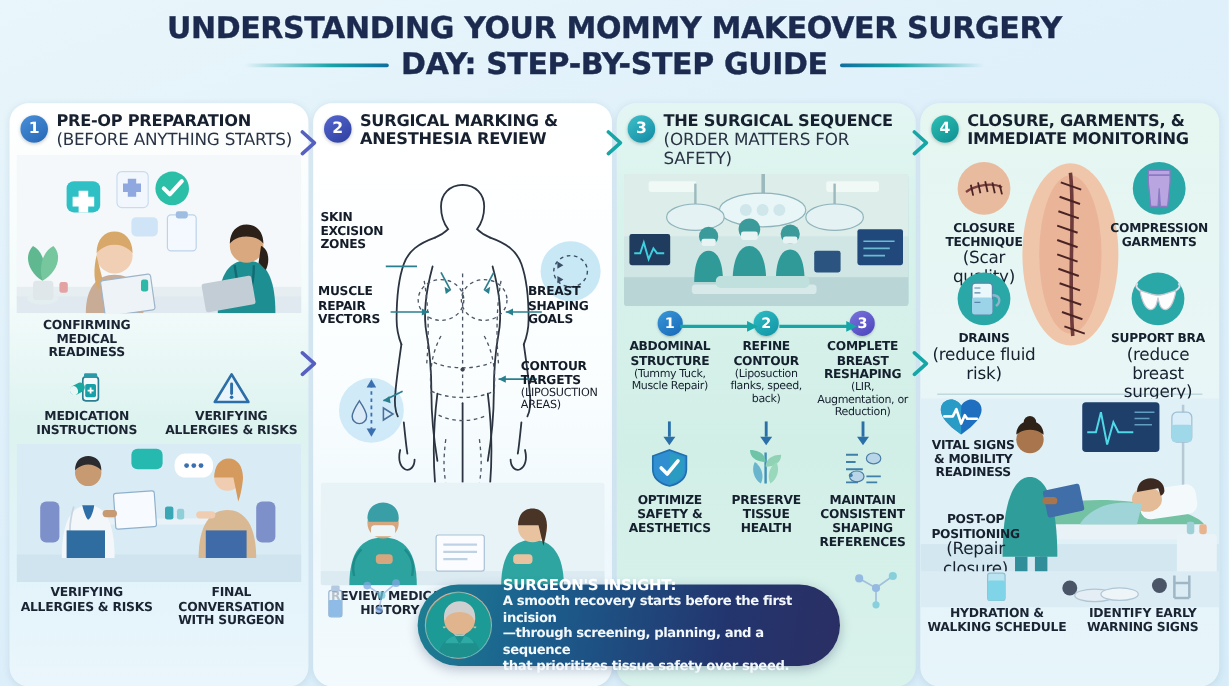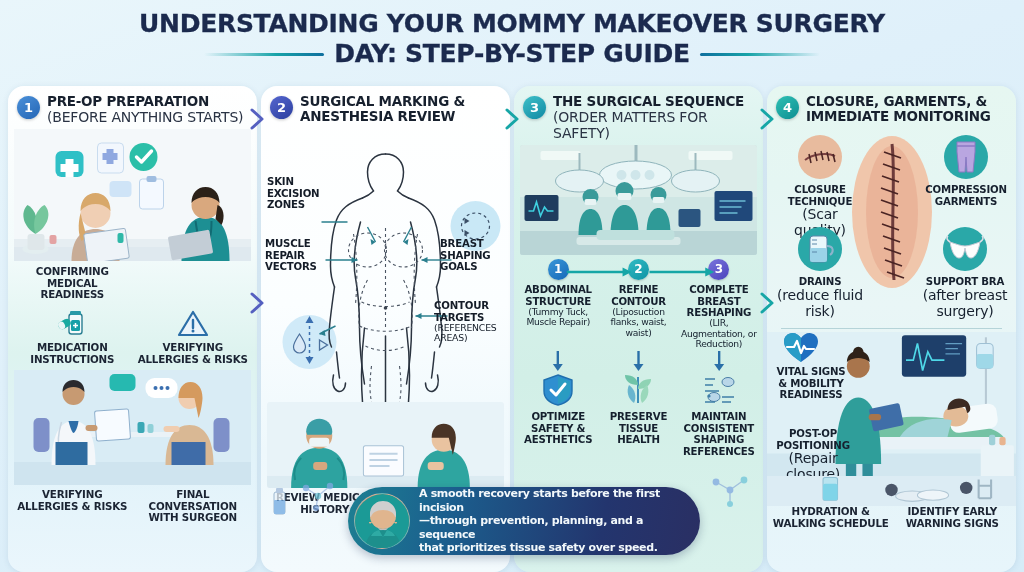--- a/index.html
+++ b/index.html
@@ -461,21 +461,21 @@
         </g>
         <path d="M203 88 l5 3 -5 3z" fill="#3b4f66"></path>
         <path d="M203 100 l5 3 -5 3z" fill="#3b4f66"></path>
       </svg>
 
       <div class="lbl" style="left:6px; top:46px; width:62px;">SKIN EXCISION ZONES</div>
       <div class="lbl" style="right:4px; top:108px; width:66px;">BREAST SHAPING GOALS</div>
       <div class="lbl" style="left:4px; top:108px; width:64px;">MUSCLE REPAIR VECTORS</div>
       <div class="lbl" style="right:2px; top:170px; width:74px;">
         <span>CONTOUR TARGETS</span>
-        <span class="note">(REFERENCES AREAS)</span>
+        <span class="note">(LIPOSUCTION AREAS)</span>
       </div>
     </div>
 
     <div style="height:86px;margin:0 6px;border-radius:3px;overflow:hidden;position:relative;">
       <svg width="100%" height="100%" viewBox="0 0 236 86" preserveAspectRatio="xMidYMax slice">
         <rect width="236" height="86" fill="#e8f3f8"></rect>
         <rect x="0" y="74" width="236" height="12" fill="#dcebf2"></rect>
 
         <g>
             <path d="M24 86c0-28 10-40 28-40s28 12 28 40z" fill="#2da3a0"></path>
@@ -585,21 +585,21 @@
       </svg>
     </div>
 
     <div class="seq-row" style="margin-top:1px;">
       <div class="seq-cap">
         <span>ABDOMINAL STRUCTURE</span>
         <span class="note">(Tummy Tuck, Muscle Repair)</span>
       </div>
       <div class="seq-cap">
         <span>REFINE CONTOUR</span>
-        <span class="note">(Liposuction flanks, waist, waist)</span>
+        <span class="note">(Liposuction flanks, speed, back)</span>
       </div>
       <div class="seq-cap">
         <span>COMPLETE BREAST RESHAPING</span>
         <span class="note">(LIR, Augmentation, or Reduction)</span>
       </div>
     </div>
 
     <svg width="100%" height="22" viewBox="0 0 250 22" preserveAspectRatio="none" style="display:block;margin-top:2px;">
       <g stroke="#2a6fa8" stroke-width="2.4" fill="none">
         <path d="M44 0 V13"></path>
@@ -724,21 +724,21 @@
       </div>
 
       <div style="position:absolute;right:4px;top:98px;text-align:center;width:94px;">
         <svg width="46" height="46" viewBox="0 0 46 46">
           <circle cx="23" cy="23" r="22" fill="#2aa8a8"></circle>
           <path d="M8 16 C10 28 14 32 17 32 C21 32 22 27 23 22 C24 27 25 32 29 32 C32 32 36 28 38 16 C32 18 27 20 23 20 C19 20 14 18 8 16Z" fill="#fdfdfd" stroke="#c9c9d4"></path>
           <path d="M8 16 C5 14 4 12 6 10M38 16 C41 14 42 12 40 10" stroke="#dedee8" stroke-width="1.6" fill="none"></path>
         </svg>
         <div class="p4-cap" style="position:static;">
           <span>SUPPORT BRA</span>
-          <span class="note">(after breast surgery)</span>
+          <span class="note">(reduce breast surgery)</span>
         </div>
       </div>
     </div>
 
     <div class="divider-line"></div>
 
     <div style="position:relative;height:160px;margin-top:3px;">
       <svg width="100%" height="160" viewBox="0 0 240 160" preserveAspectRatio="xMidYMid slice" style="position:absolute;inset:0;">
         <rect width="240" height="160" fill="#dff0f6"></rect>
         <rect x="0" y="120" width="240" height="40" fill="#d2e7f0"></rect>
@@ -871,17 +871,18 @@
       <circle cx="28" cy="28" r="28" fill="#1b9a96"></circle>
       <circle cx="28" cy="22" r="13" fill="#e0b58e"></circle>
       <path d="M15 20c0-8 6-13 13-13s13 5 13 13c0 2 0 3-1 3-1-4-5-7-12-7s-11 3-12 7c-1 0-1-1-1-3z" fill="#cfcfcf"></path>
       <path d="M17 28c-1 2-3 2-3 0M39 28c1 2 3 2 3 0" fill="#e0b58e"></path>
       <path d="M22 31c1 4 3 6 6 6s5-2 6-6c-1 3-3 4-6 4s-5-1-6-4z" fill="#bfbfbf"></path>
       <path d="M10 56c0-13 8-20 18-20s18 7 18 20z" fill="#1d8f8c"></path>
       <path d="M24 36 l4 7 4-7 c4 1 7 3 8 6 l-24 0 c1-3 4-5 8-6z" fill="#2eaaa4"></path>
     </svg>
   </div>
   <div class="insight-text">
+    <div class="insight-title">SURGEON'S INSIGHT:</div>
     <div class="insight-body">A smooth recovery starts before the first incision</div>
-    <div class="insight-body">—through prevention, planning, and a sequence</div>
+    <div class="insight-body">—through screening, planning, and a sequence</div>
     <div class="insight-body">that prioritizes tissue safety over speed.</div>
   </div>
 </div>
 
 </body></html>

